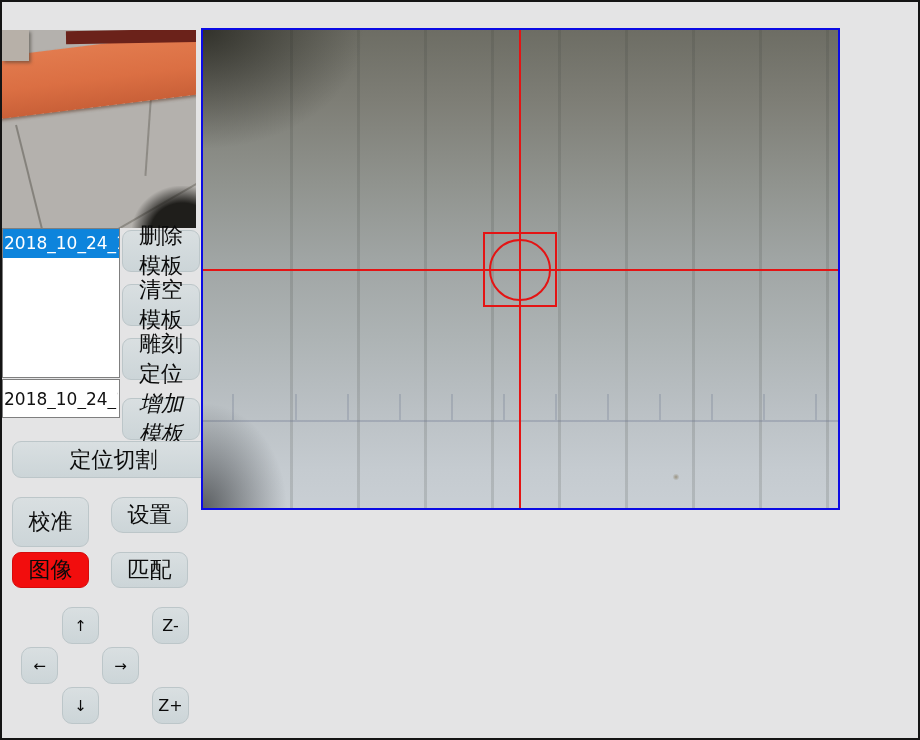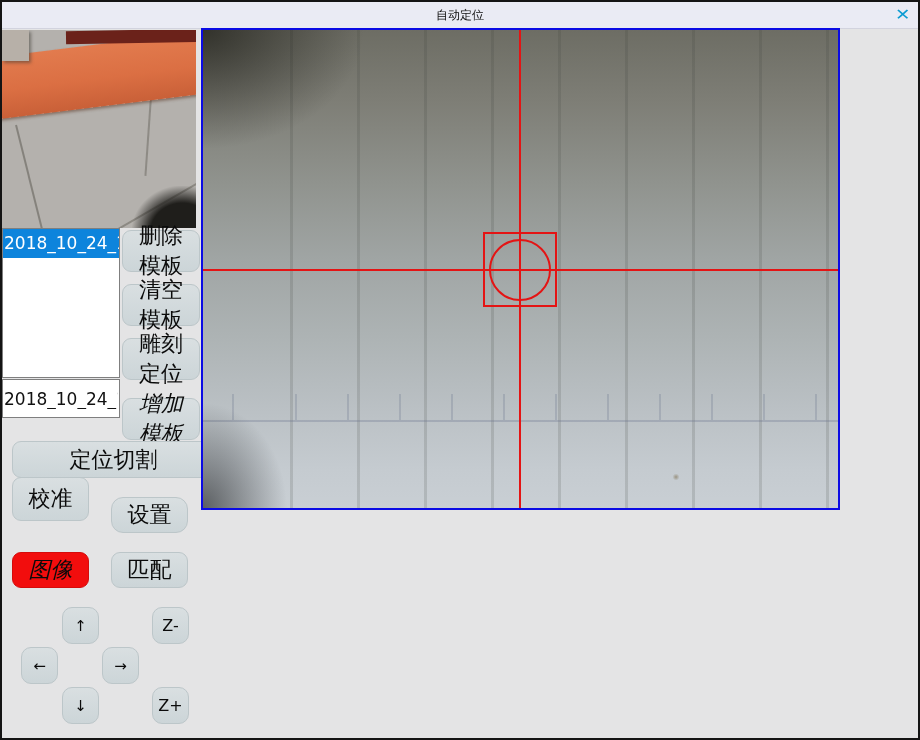--- a/index.html
+++ b/index.html
@@ -59,27 +59,27 @@
     font-size:17px; padding:0 1px; color:#111; font-family:inherit;
   }
   
   .btn {
     position:absolute; display:flex; align-items:center; justify-content:center;
     background:linear-gradient(180deg,#d9dfe1 0%,#ccd5d8 100%);
     border:1px solid #bcc6c9; border-radius:9px;
     font-size:22px; color:#0b0b0b; cursor:pointer; font-family:inherit;
     box-sizing:border-box;
   }
-  .btn.red { background:#f20d0d; border-color:#d40b0b;font-style:italic; }
+  .btn.red { background:#f20d0d; border-color:#d40b0b; }
   .btn-del   { left:122px; top:230px; width:78px; height:42px; }
   .btn-clear { left:122px; top:284px; width:78px; height:42px; }
   .btn-engr  { left:122px; top:338px; width:78px; height:42px; }
   .btn-add   { left:122px; top:398px; width:78px; height:42px;font-style:italic; }
   .btn-poscut{ left:12px;  top:441px; width:203px; height:37px; }
-  .btn-cal   { left:12px;  top:477px; width:77px;  height:44px; }
+  .btn-cal   { left:12px;  top:497px; width:77px;  height:50px; }
   .btn-set   { left:111px; top:497px; width:77px;  height:36px;border-radius:12px; }
   .btn-img   { left:12px;  top:552px; width:77px;  height:36px; }
   .btn-match { left:111px; top:552px; width:77px;  height:36px; }
   .jog { width:37px; height:37px; border-radius:10px; font-size:15px; }
   .jog-up    { left:62px;  top:607px; }
   .jog-zm    { left:152px; top:607px; font-size:16px; }
   .jog-left  { left:21px;  top:647px; }
   .jog-right { left:102px; top:647px; }
   .jog-down  { left:62px;  top:687px; }
   .jog-zp    { left:152px; top:687px; font-size:16px; }
@@ -114,24 +114,20 @@
   .target-square { position:absolute; left:280px; top:202px; width:74px; height:75px;
     border:2px solid #e41414; box-sizing:border-box; }
   .target-circle { position:absolute; left:286px; top:209px; width:62px; height:62px;
     border:2px solid #e41414; border-radius:50%; box-sizing:border-box; }
 </style>
 </head>
 <body>
 
 <div class="stage">
 
-  <div class="titlebar">
-    <span class="title">自动定位</span>
-    <span class="close">✕</span>
-  </div>
 
   <div class="thumb">
     <div class="tile-line1"></div>
     <div class="tile-line2"></div>
     <div class="tile-line3"></div>
     <div class="wood-bar"></div>
     <div class="dark-strip"></div>
     <div class="gray-corner"></div>
     <div class="dark-blob"></div>
   </div>

